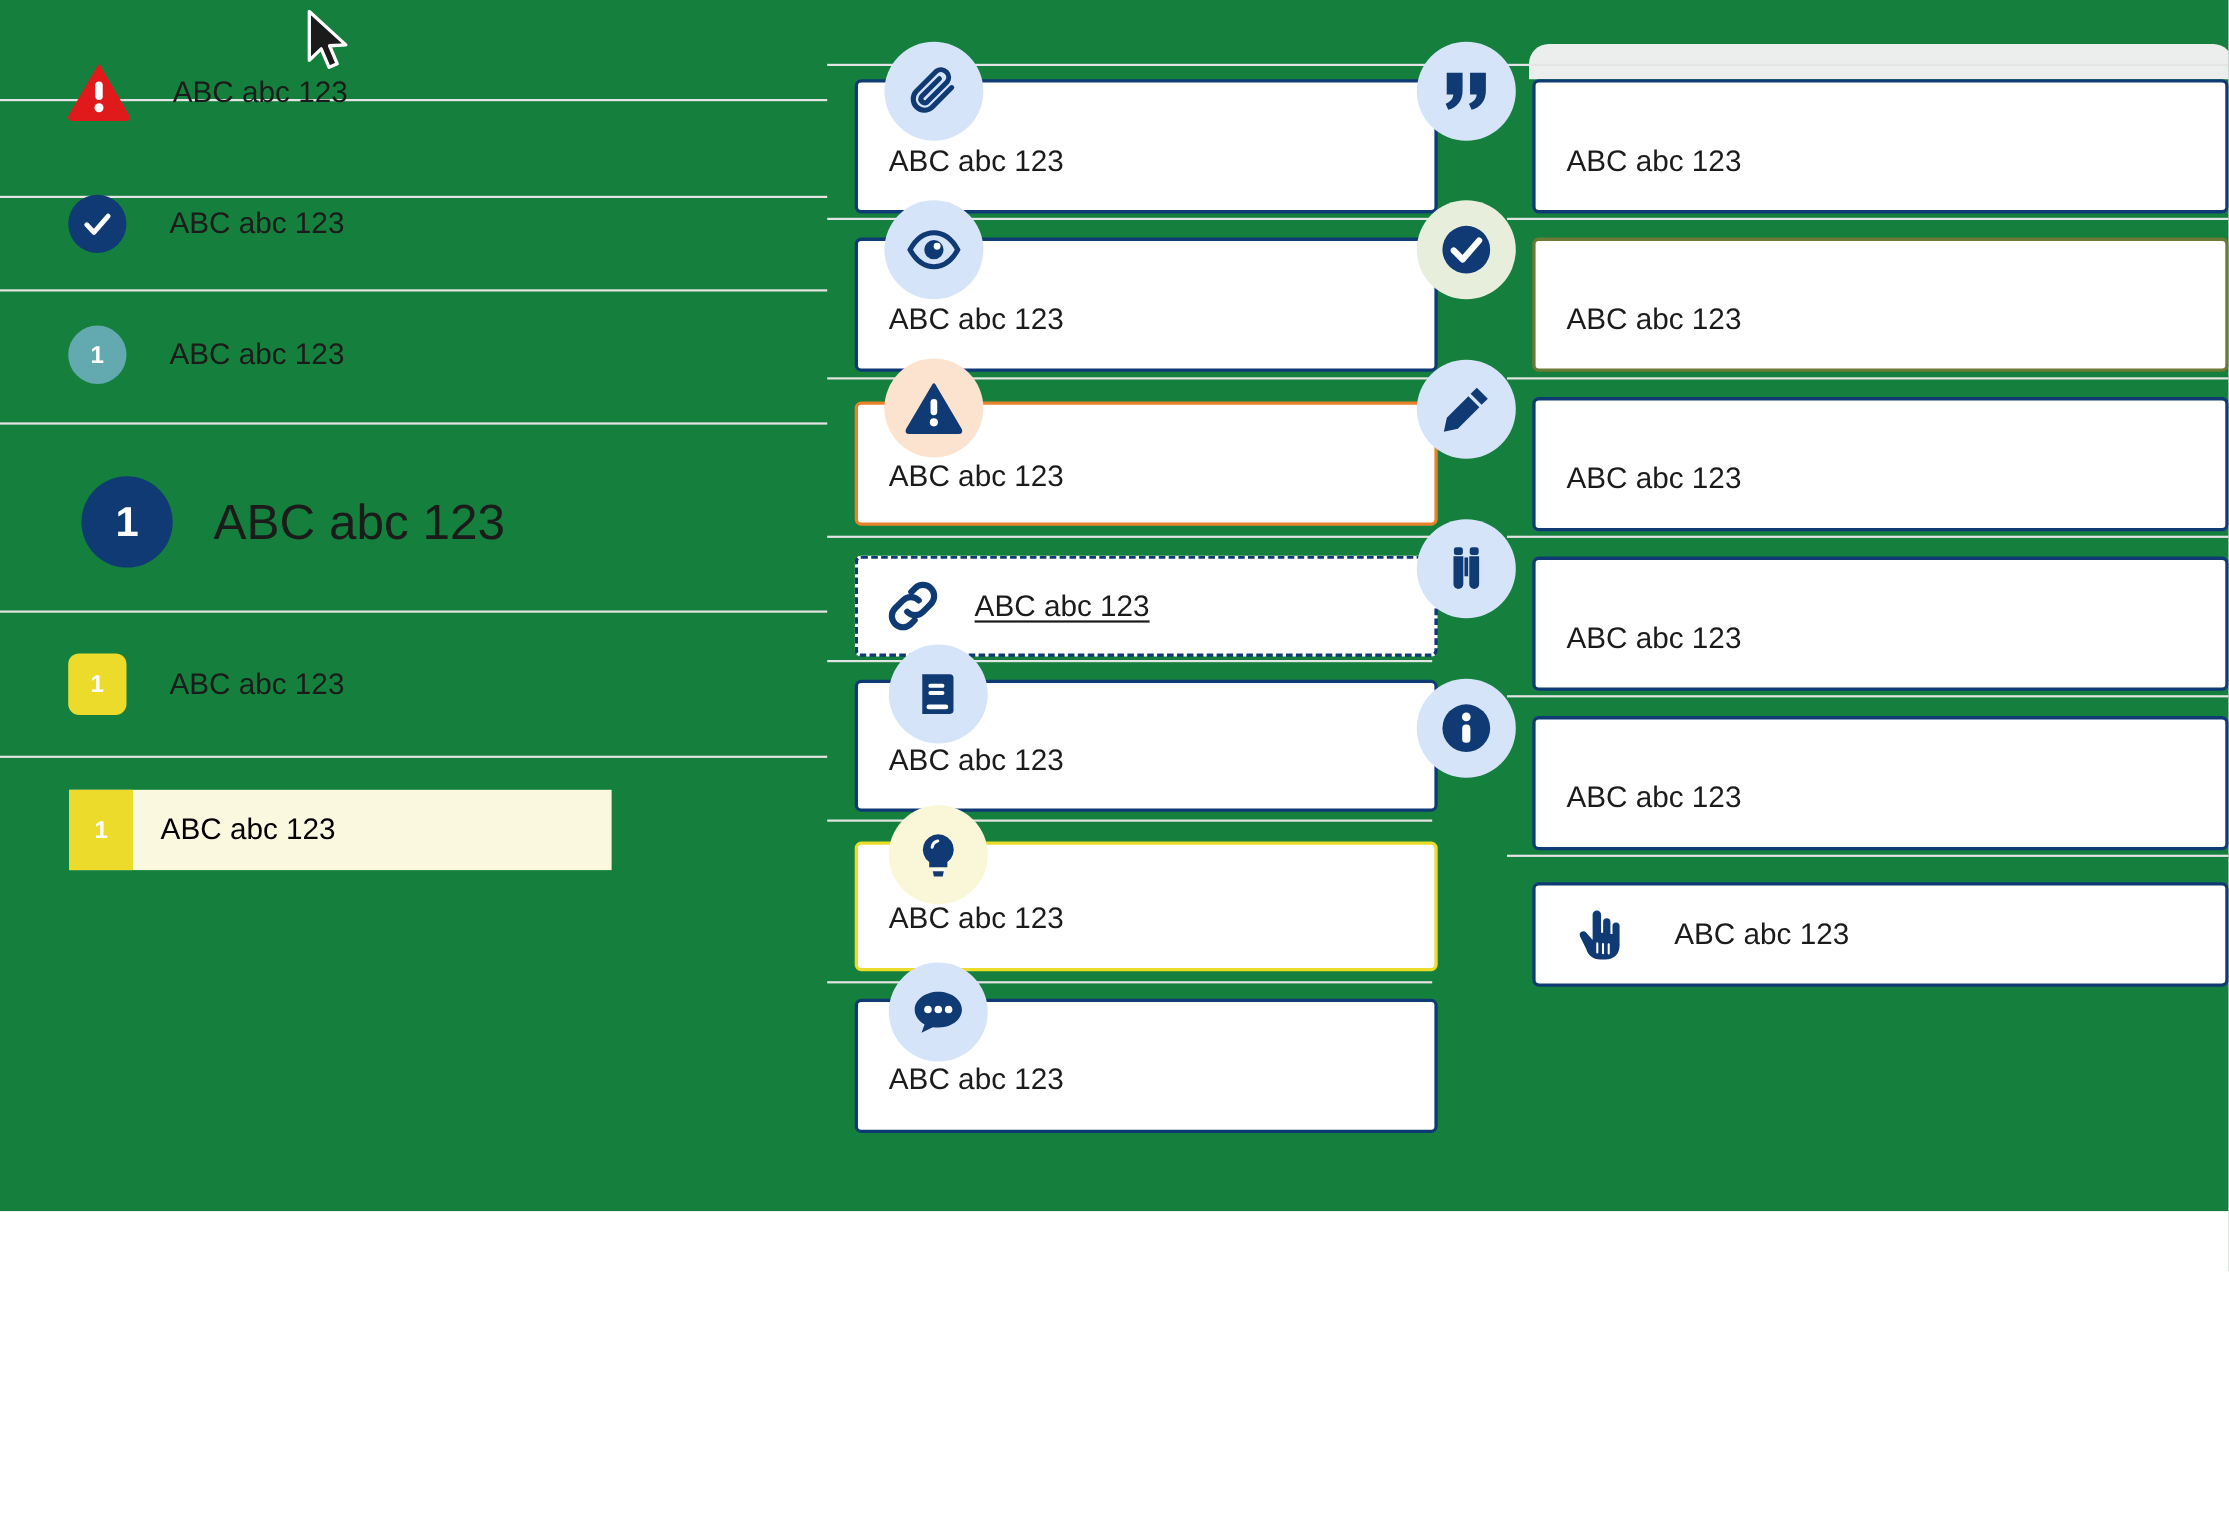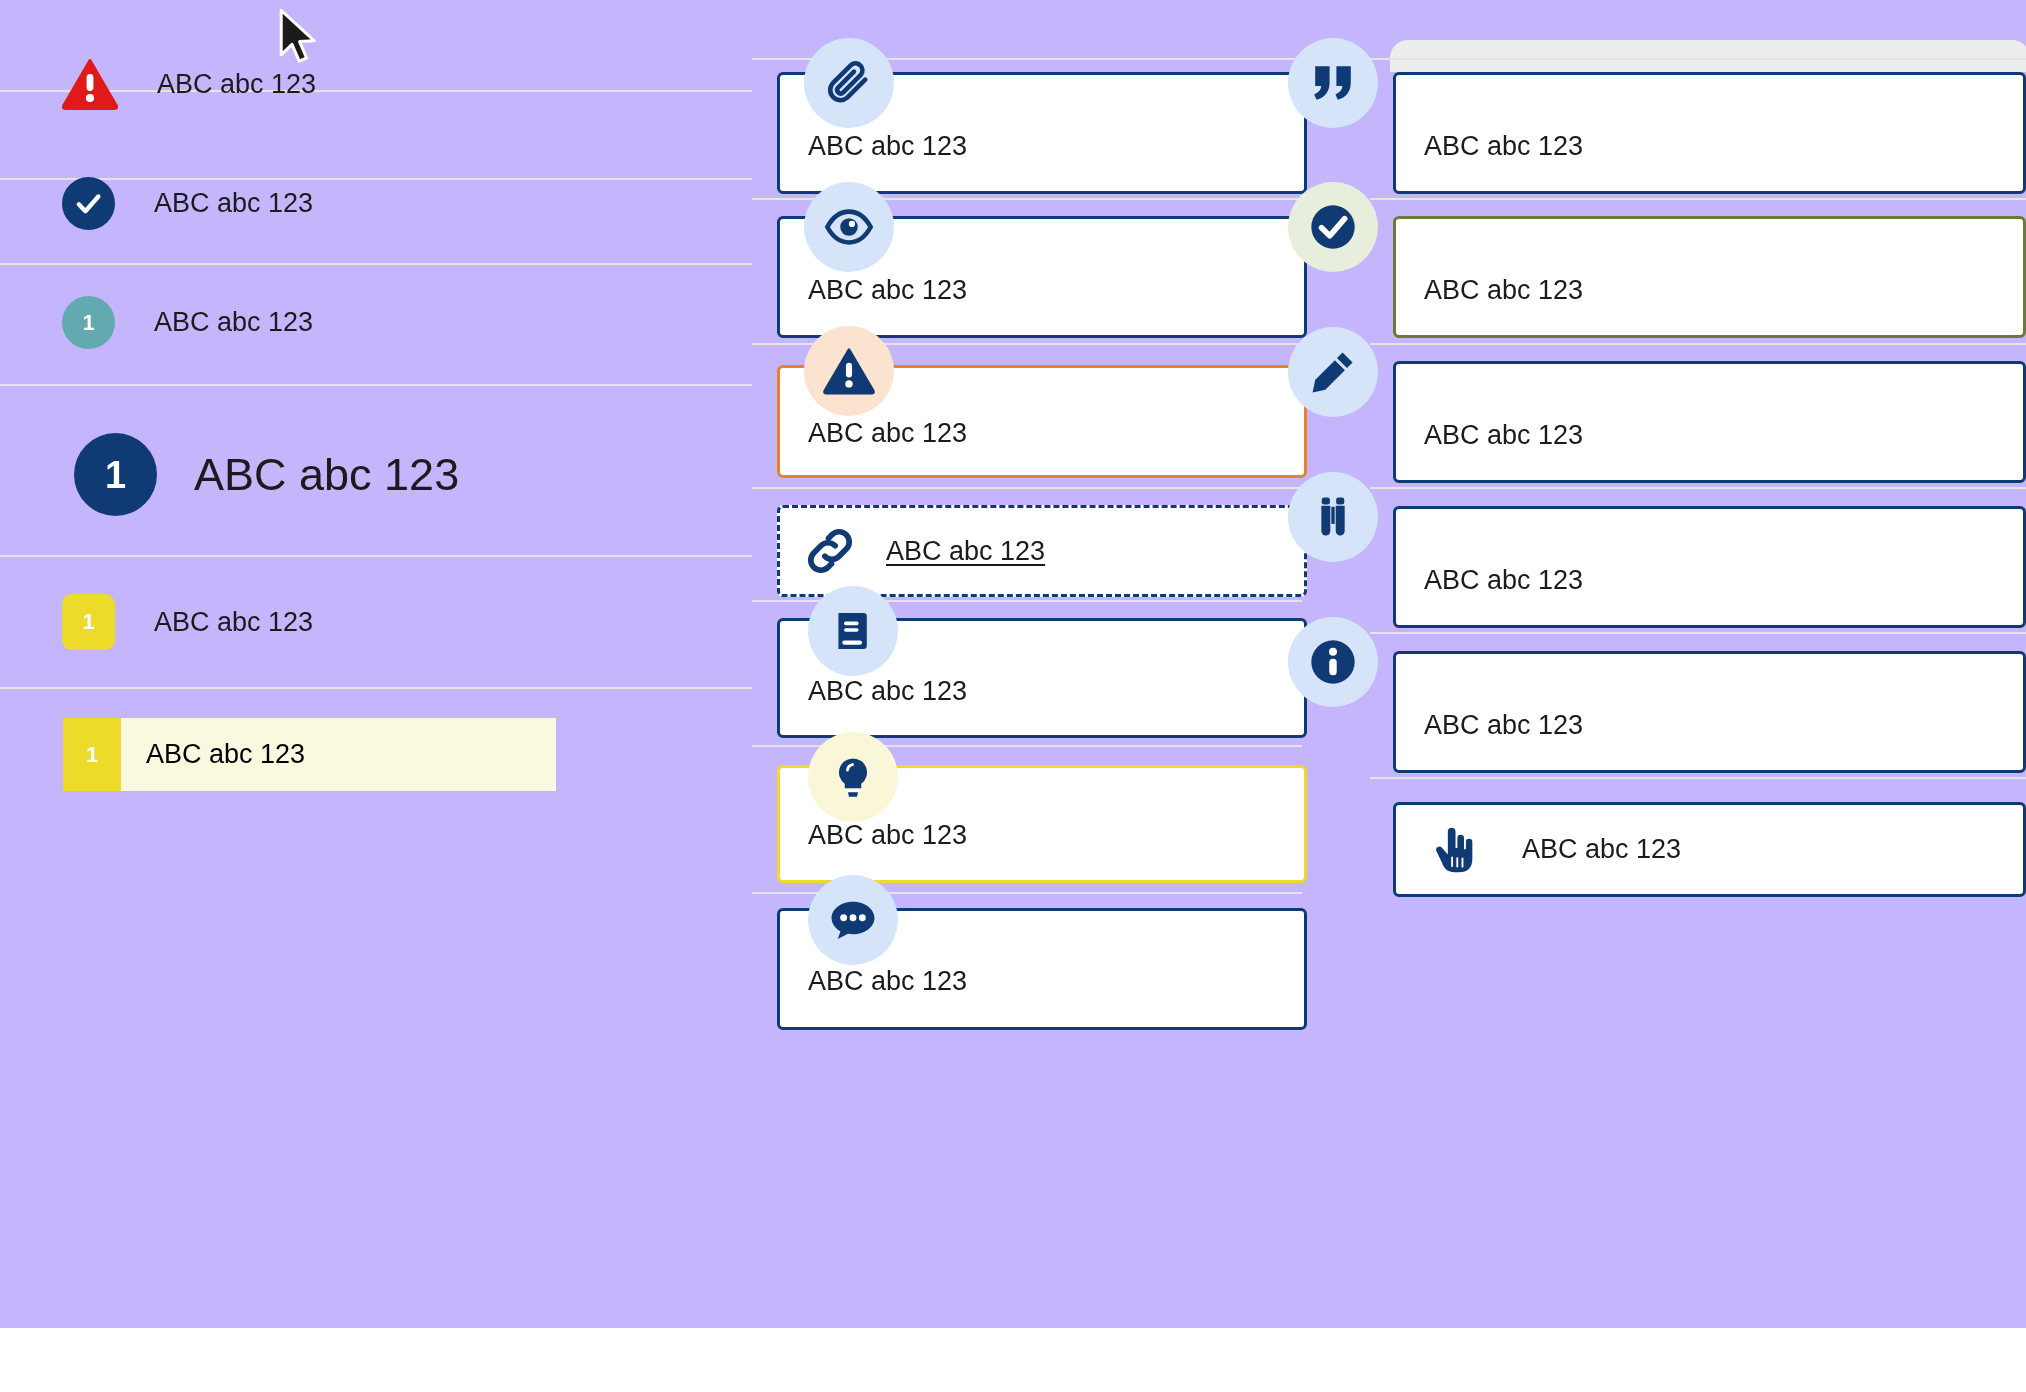--- a/index.html
+++ b/index.html
@@ -3,21 +3,21 @@
 <meta charset="utf-8">
 <title>Design System Component Preview</title>
 <style>
   * { box-sizing: border-box; margin: 0; padding: 0; }
   html, body {
     width: 2026px; height: 1392px;
     background: #ffffff;
     font-family: "Liberation Sans", "DejaVu Sans", sans-serif;
     overflow: hidden;
   }
-  #stage { position: relative; width: 2026px; height: 1328px; background:#c4b5fd; }
+  #stage { position: relative; width: 2026px; height: 1101px; background:#15803d; }
 
   
   .grey-panel {
     position: absolute;
     left: 1390px; top: 40px; width: 640px; height: 32px;
     background: #eceded;
     border-radius: 18px 18px 0 0;
   }
 
   

